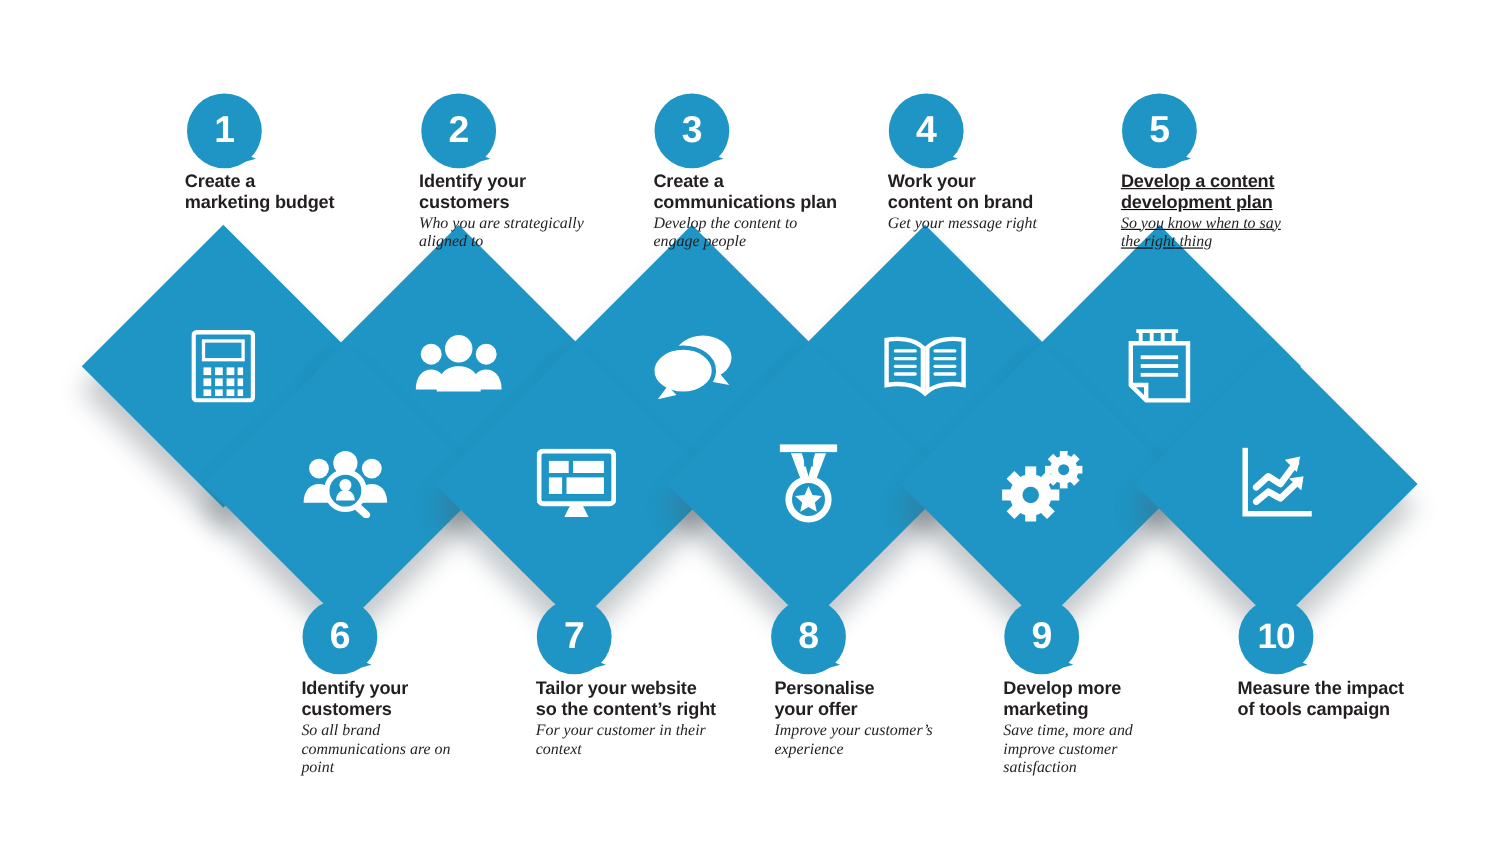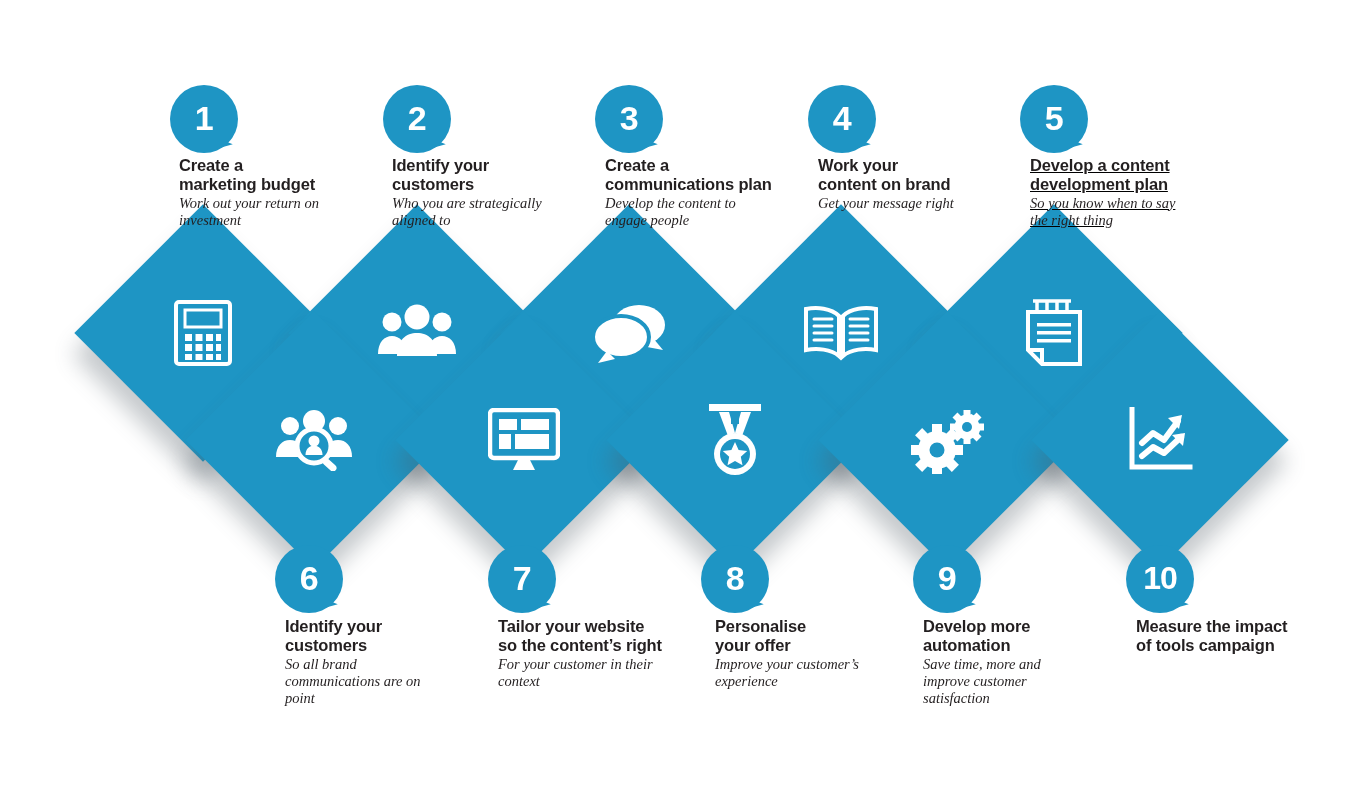--- a/index.html
+++ b/index.html
@@ -44,21 +44,20 @@
     letter-spacing:-0.5px;
     position:relative;
     top:-1px;
   }
   .marker.wide .num{font-size:32px;letter-spacing:-1px;}
 
   
   .caption{
     position:absolute;
     z-index:25;
-    margin-left:11px;
   }
   .caption .title{
     font-size:16.5px;
     font-weight:bold;
     color:#231f20;
     line-height:1.14;
     letter-spacing:-0.15px;
     white-space:pre-line;
   }
   .caption .sub{
@@ -305,22 +304,20 @@
 
   <div class="marker" style="--brand:#1e95c4;left:170px;top:85px;">
     <div class="tail"></div>
     <div class="bubble">
       <span class="num">1</span>
     </div>
   </div>
   <div class="caption" style="left:168px;top:156px;width:190px;">
     <div class="title">Create a
 marketing budget</div>
-    <div class="sub">Work out your return on
-investment</div>
   </div>
 
   <div class="marker" style="--brand:#1e95c4;left:383px;top:85px;">
     <div class="tail"></div>
     <div class="bubble">
       <span class="num">2</span>
     </div>
   </div>
   <div class="caption" style="left:381px;top:156px;width:195px;">
     <div class="title">Identify your
@@ -408,21 +405,21 @@
   </div>
 
   <div class="marker" style="--brand:#1e95c4;left:913px;top:545px;">
     <div class="tail"></div>
     <div class="bubble">
       <span class="num">9</span>
     </div>
   </div>
   <div class="caption" style="left:912px;top:617px;width:190px;">
     <div class="title">Develop more
-automation</div>
+marketing</div>
     <div class="sub">Save time, more and
 improve customer
 satisfaction</div>
   </div>
 
   <div class="marker wide" style="--brand:#1e95c4;left:1126px;top:545px;">
     <div class="tail"></div>
     <div class="bubble">
       <span class="num">10</span>
     </div>

